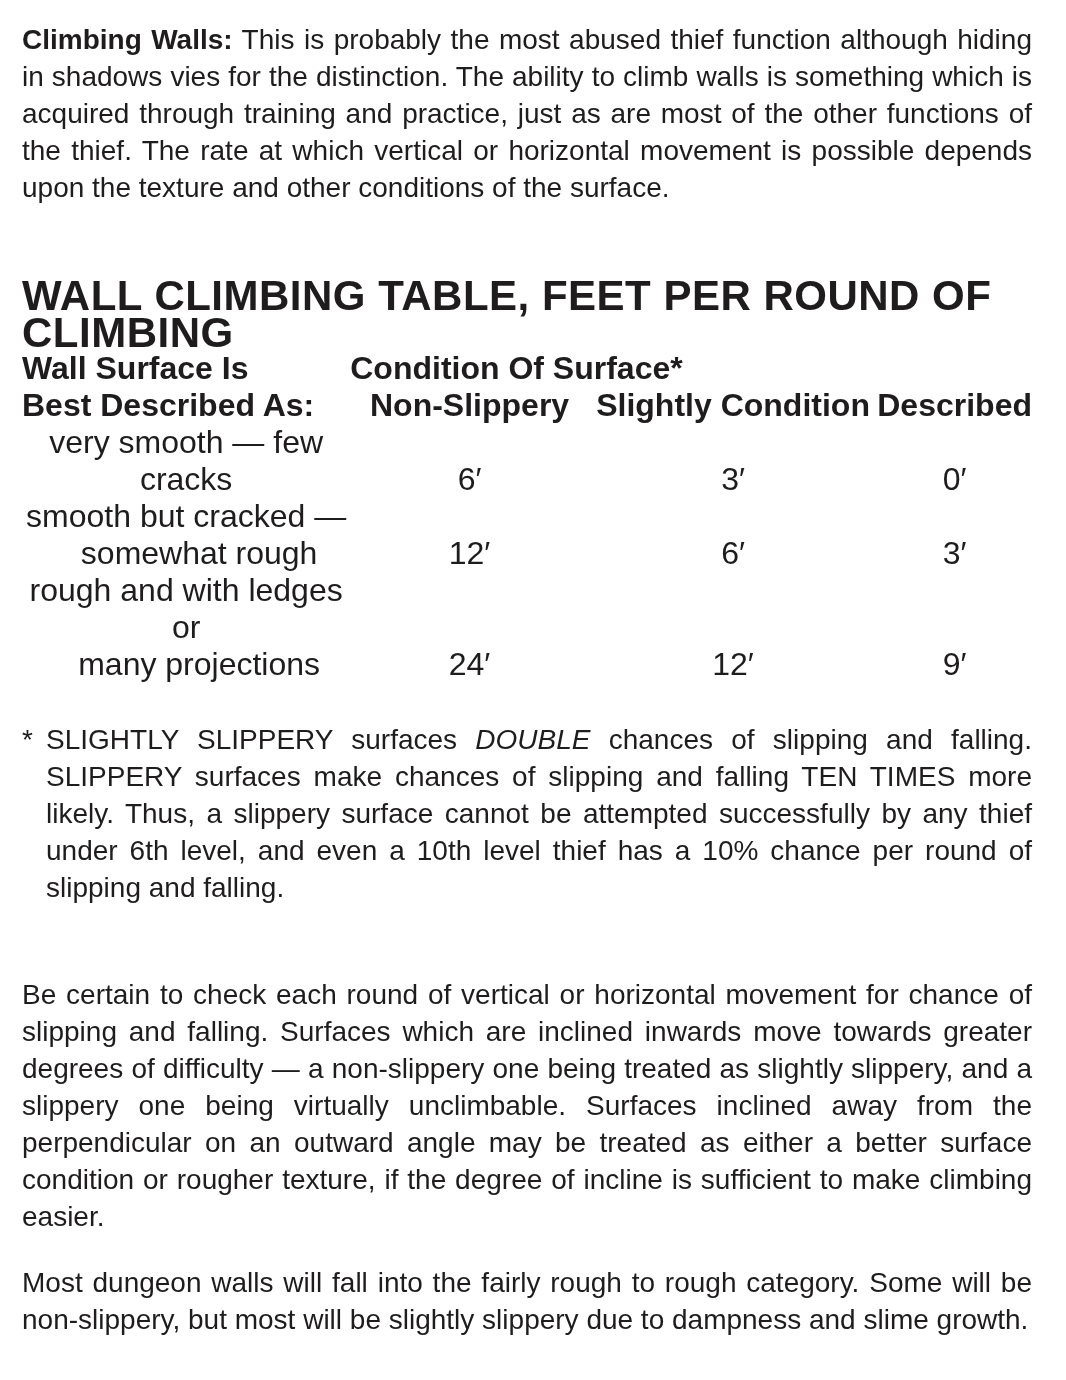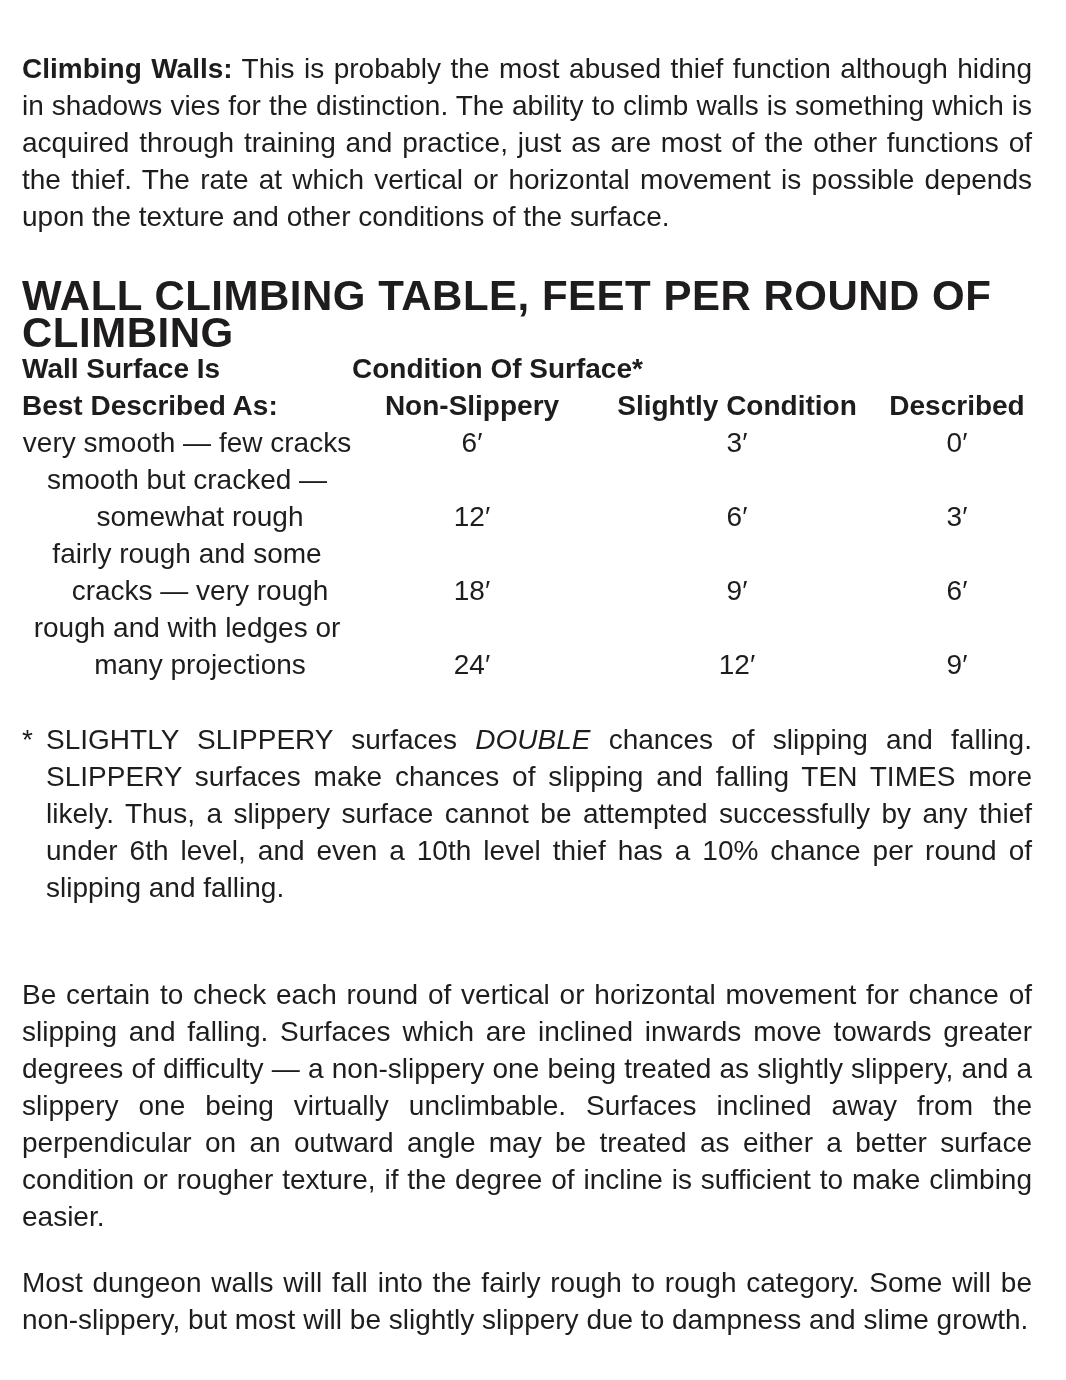--- a/index.html
+++ b/index.html
@@ -13,34 +13,34 @@
     font-family: "Liberation Sans", sans-serif;
     font-size: 28px;
     line-height: 37px;
     overflow: hidden;
   }
   .block { position: absolute; left: 22px; width: 1010px; }
   .just { text-align: justify; text-align-last: left; }
   .b { font-weight: bold; }
   .i { font-style: italic; }
 
-  .intro { top: 21px; margin-top: 29px; }
+  .intro { top: 21px; }
   .table-title {
     top: 277px;
     font-weight: bold;
     letter-spacing: 0.5px;
   }
 
   .climb-table { top: 350px; border-collapse: collapse; width: 1010px; }
   .climb-table col.c-label { width: 330px; }
   .climb-table col.c-non   { width: 240px; }
   .climb-table col.c-sli   { width: 290px; }
   .climb-table col.c-slp   { width: 150px; }
   .climb-table th, .climb-table td {
-    padding: 0; font-size: 28px; line-height: 37px; font-weight: normal;
+    padding: 0; font-size: 32px; line-height: 37px; font-weight: normal;
   }
   .climb-table th { font-weight: bold; }
   .th-left { text-align: left; }
   .th-cond { text-align: left; }
   .th-col  { text-align: center; }
   .td-label { text-align: center; vertical-align: bottom; margin-left: 8px; }
   .td-label .l1 { display: block; }
   .td-label .l2 { display: block; padding-left: 26px; }
   .td-val { text-align: center; vertical-align: bottom; }
 
@@ -92,29 +92,20 @@
         <td class="td-label">
           <span class="l1">smooth but cracked —</span>
             <span class="l2">somewhat rough</span>
         </td>
         <td class="td-val">12′</td>
         <td class="td-val">6′</td>
         <td class="td-val">3′</td>
       </tr>
       <tr>
         <td class="td-label">
-          <span class="l1">fairly rough and some</span>
-            <span class="l2">cracks — very rough</span>
-        </td>
-        <td class="td-val">18′</td>
-        <td class="td-val">9′</td>
-        <td class="td-val">6′</td>
-      </tr>
-      <tr>
-        <td class="td-label">
           <span class="l1">rough and with ledges or</span>
             <span class="l2">many projections</span>
         </td>
         <td class="td-val">24′</td>
         <td class="td-val">12′</td>
         <td class="td-val">9′</td>
       </tr>
     </tbody>
   </table>
 

